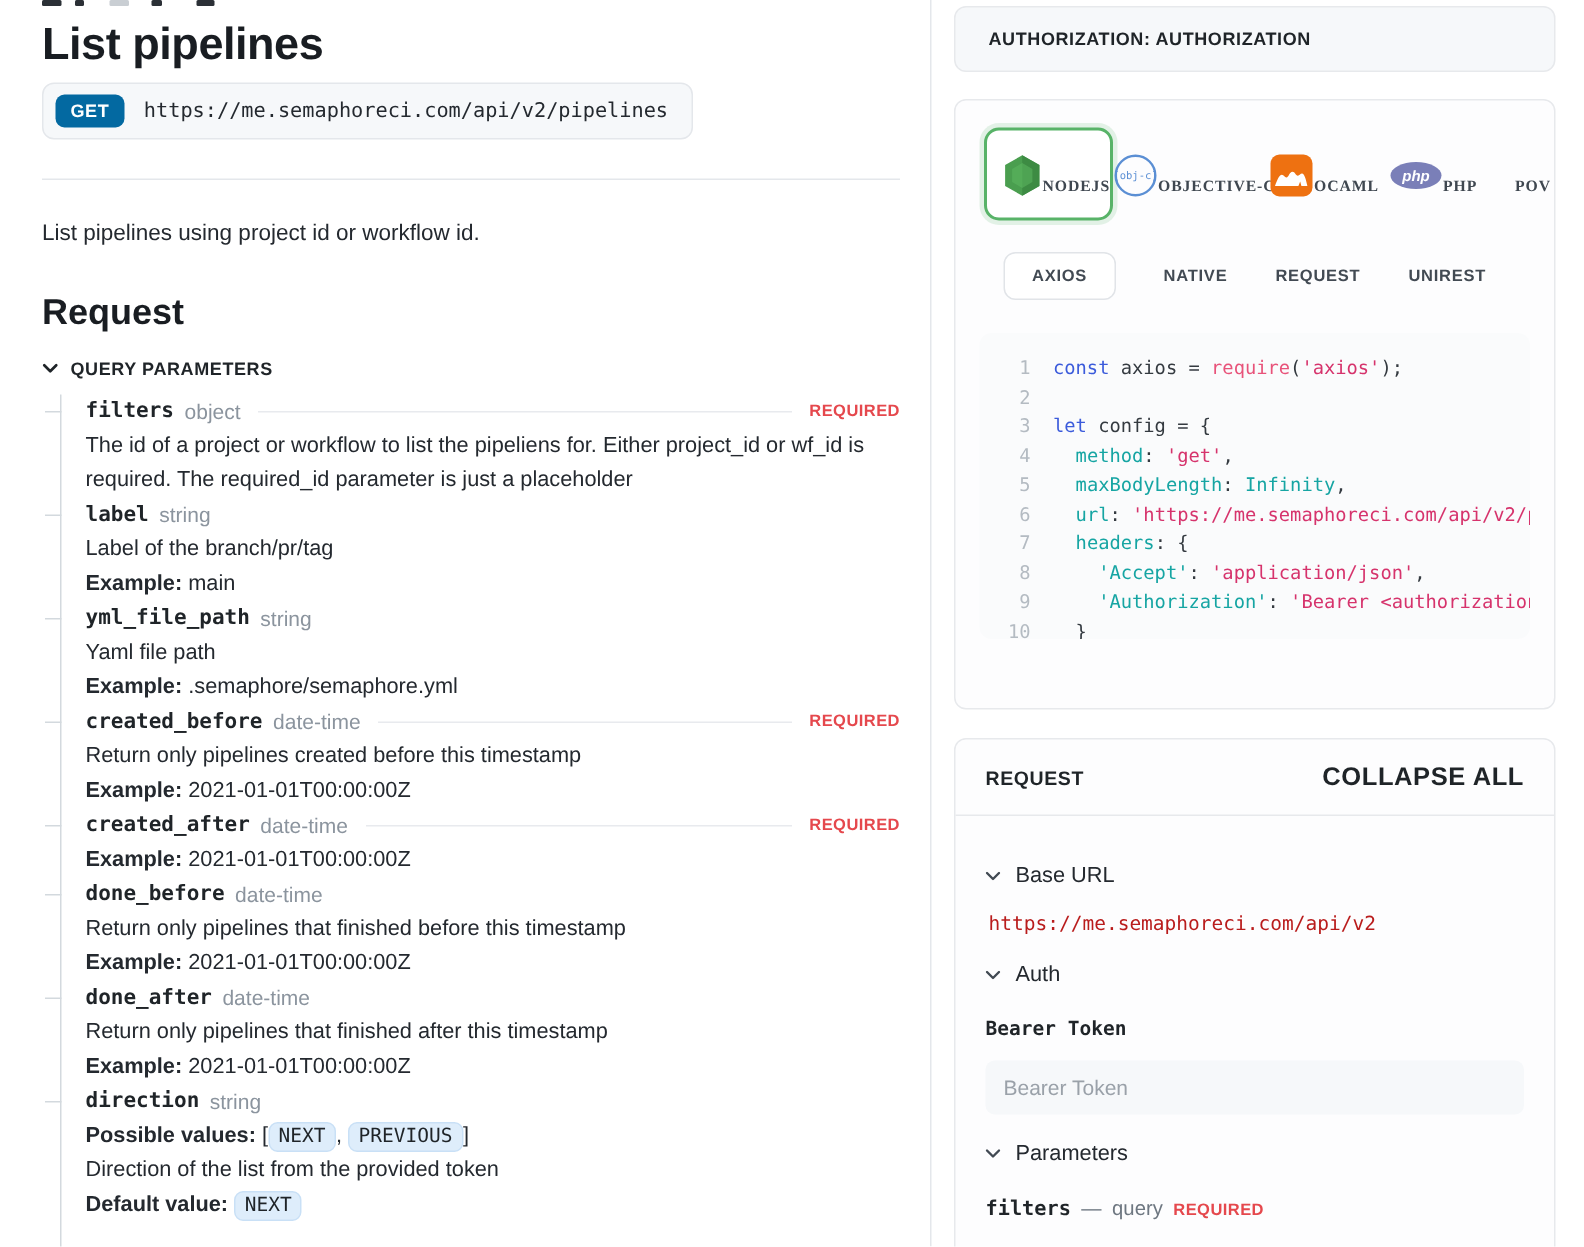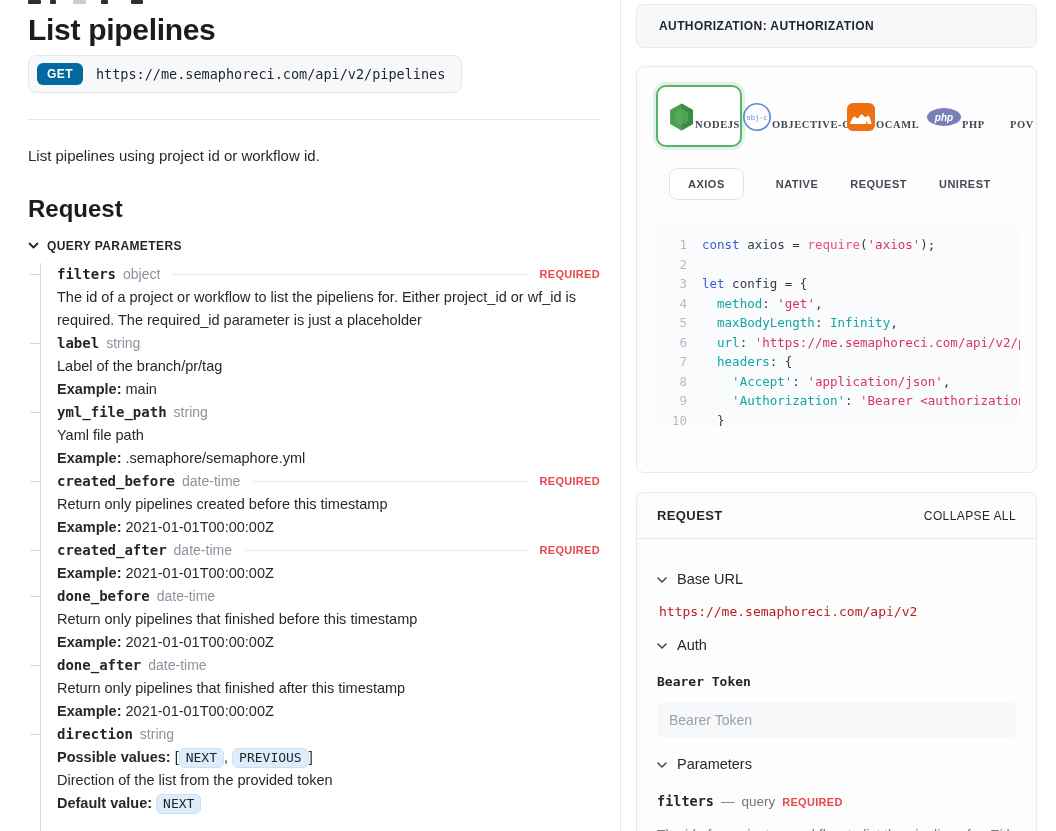--- a/index.html
+++ b/index.html
@@ -94,21 +94,21 @@
   .kw { color:#3b5bdb; }
   .key { color:#16a5a3; }
   .str { color:#d6336c; }
   .fn { color:#e8537a; }
   .pl { color:#343a40; }
 
   .request-panel { margin-top:19px; border:1px solid #e7e9ec; border-radius:8px; background:#fdfdfe; height:400px; }
   .rp-header { display:flex; align-items:center; justify-content:space-between;
     padding:15px 20px; border-bottom:1px solid #e7e9ec; }
   .rp-title { font-size:13px; font-weight:700; letter-spacing:.4px; color:#1f2428; }
-  .rp-collapse { font-size:12px; font-weight:400; letter-spacing:.4px; color:#1f2428; cursor:pointer; }
+  .rp-collapse { font-size:17px; font-weight:700; letter-spacing:.4px; color:#1f2428; cursor:pointer; }
   .rp-body { padding:14px 20px 0; }
   .toggle-row { display:flex; align-items:center; gap:10px; font-size:14.5px; color:#24292f; margin-top:18px; cursor:pointer; }
   .rp-url { font-family:"DejaVu Sans Mono", monospace; font-size:13px; color:#b91c1c; margin:17px 0 0 2px; }
   .bearer-label { font-family:"DejaVu Sans Mono", monospace; font-weight:700; font-size:13px; color:#1f2428; margin-top:21px; }
   .bearer-input {
     margin-top:13px; width:100%; height:36px; background:#f6f8fa; border:none;
     border-radius:6px; padding:0 12px; font-size:14px; color:#24292f;
     font-family:"Liberation Sans", sans-serif; outline:none;
   }
   .bearer-input::placeholder { color:#9aa1a9; }

